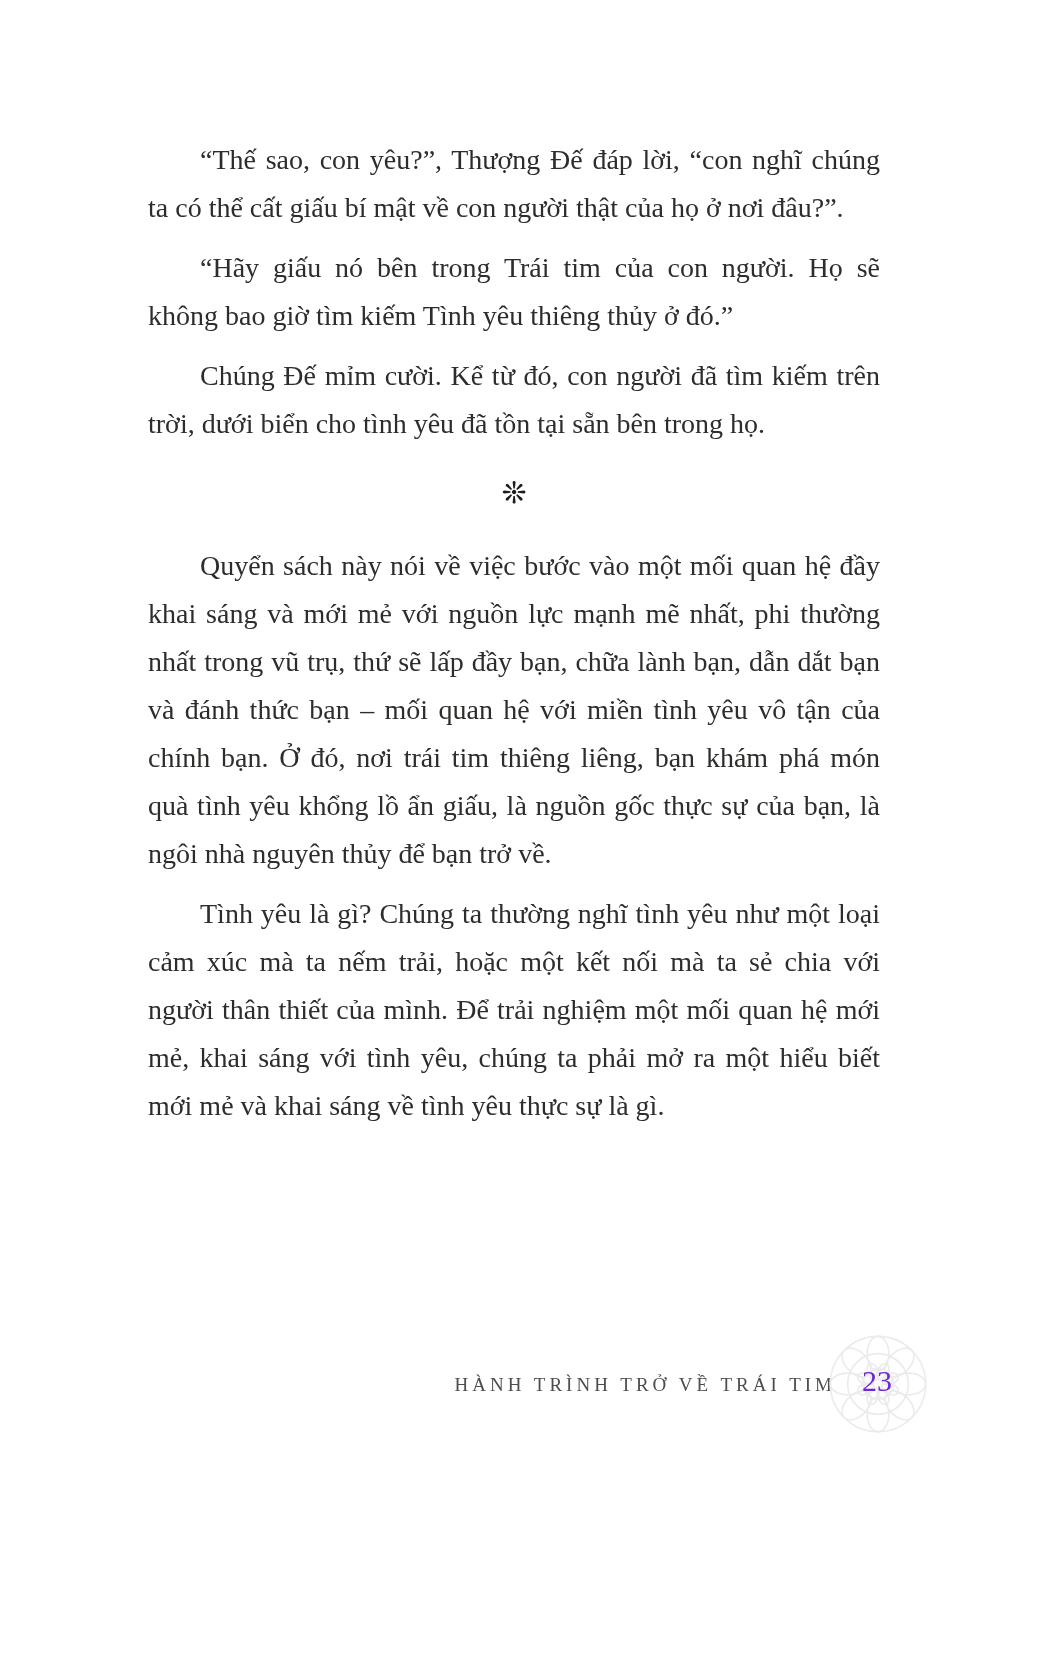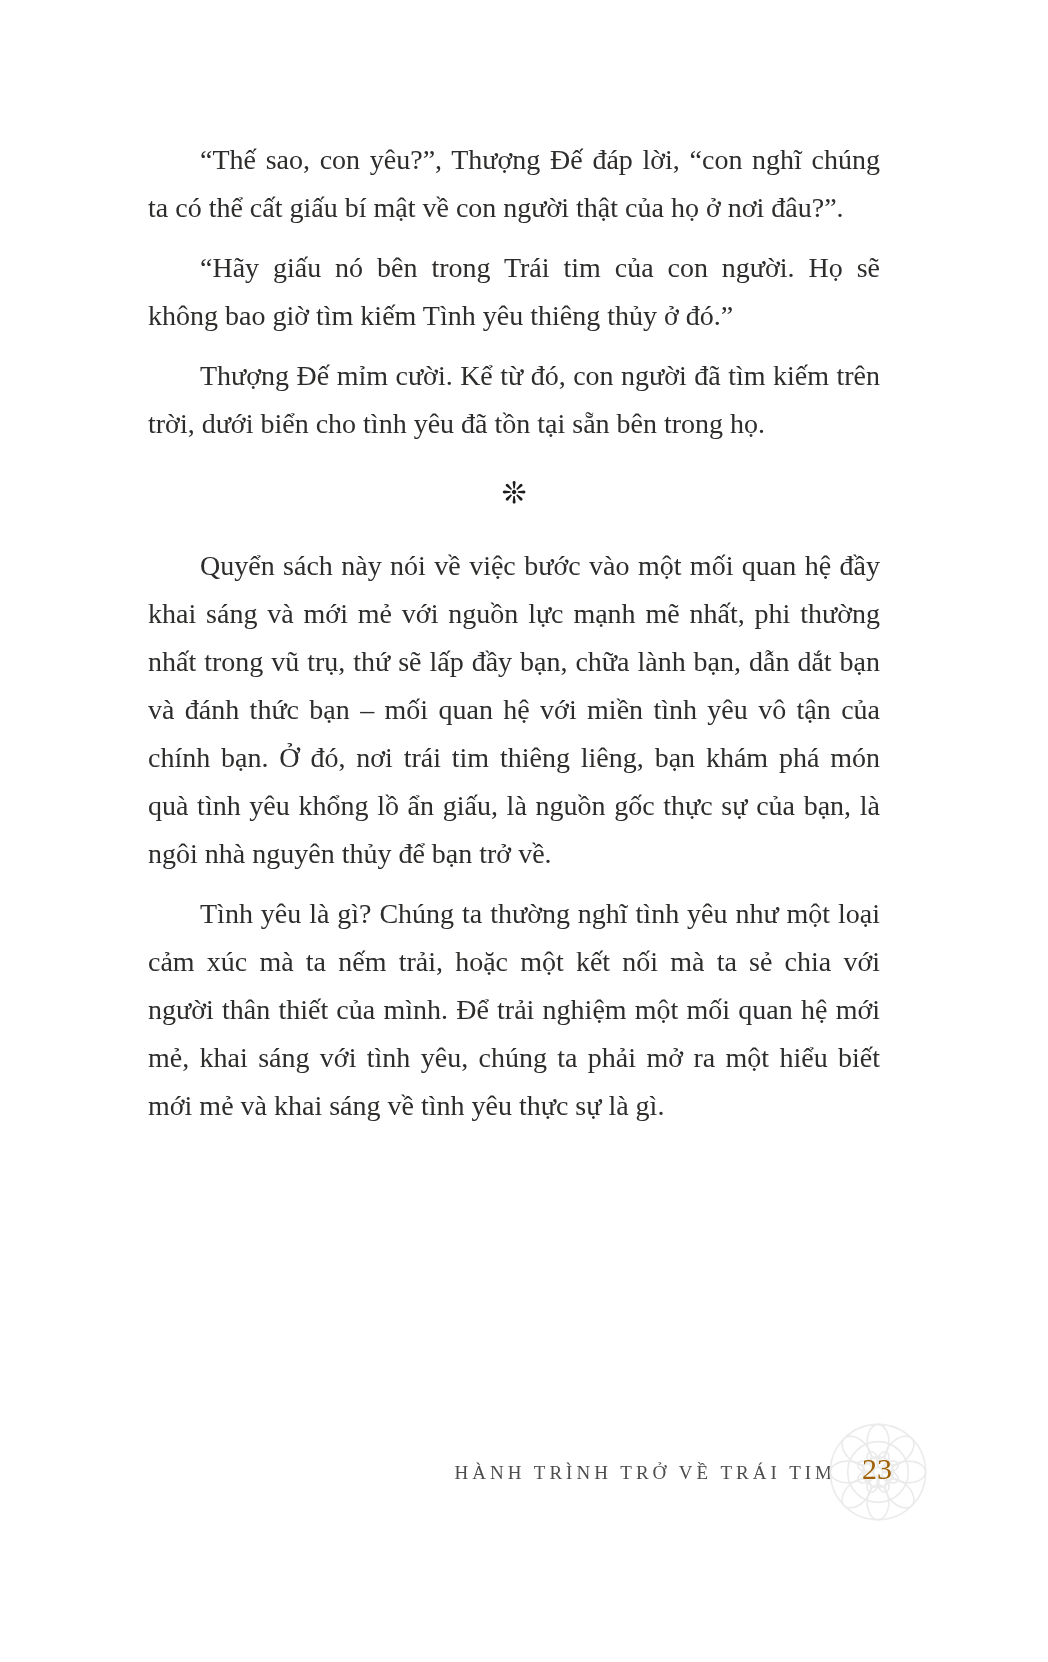--- a/index.html
+++ b/index.html
@@ -34,59 +34,59 @@
     text-indent: 0;
     font-family: "DejaVu Sans", sans-serif;
     font-size: 30px;
     color: #1c1c1c;
     margin: 30px 0 34px 0;
     line-height: 30px;
   }
   .footer {
     position: absolute;
     left: 0;
-    top: 1452px;
+    top: 1364px;
     width: 1048px;
     height: 60px;
     display: flex;
     align-items: baseline;
     justify-content: flex-end;
     padding-right: 156px;
     box-sizing: border-box;
     gap: 26px;
   }
   .running-title {
     font-size: 19px;
     letter-spacing: 4px;
     color: #4d4d4d;
   }
   .page-number {
     font-size: 30px;
-    color: #a16207;
+    color: #6d28d9;
     position: relative;
     z-index: 2;
   }
   .mandala {
     position: absolute;
     left: 813px;
     top: -45px;
     width: 130px;
     height: 130px;
     z-index: 1;
   }
 </style>
 </head>
 <body>
 
 <div class="page">
 
   <main class="text-block">
     <p class="para">“Thế sao, con yêu?”, Thượng Đế đáp lời, “con nghĩ chúng ta có thể cất giấu bí mật về con người thật của họ ở nơi đâu?”.</p>
     <p class="para">“Hãy giấu nó bên trong Trái tim của con người. Họ sẽ không bao giờ tìm kiếm Tình yêu thiêng thủy ở đó.”</p>
-    <p class="para">Thượng Đế mỉm cười. Kể từ đó, con người đã tìm kiếm trên trời, dưới biển cho tình yêu đã tồn tại sẵn bên trong họ.</p>
+    <p class="para">Chúng Đế mỉm cười. Kể từ đó, con người đã tìm kiếm trên trời, dưới biển cho tình yêu đã tồn tại sẵn bên trong họ.</p>
     <div class="ornament">❊</div>
     <p class="para">Quyển sách này nói về việc bước vào một mối quan hệ đầy khai sáng và mới mẻ với nguồn lực mạnh mẽ nhất, phi thường nhất trong vũ trụ, thứ sẽ lấp đầy bạn, chữa lành bạn, dẫn dắt bạn và đánh thức bạn – mối quan hệ với miền tình yêu vô tận của chính bạn. Ở đó, nơi trái tim thiêng liêng, bạn khám phá món quà tình yêu khổng lồ ẩn giấu, là nguồn gốc thực sự của bạn, là ngôi nhà nguyên thủy để bạn trở về.</p>
     <p class="para">Tình yêu là gì? Chúng ta thường nghĩ tình yêu như một loại cảm xúc mà ta nếm trải, hoặc một kết nối mà ta sẻ chia với người thân thiết của mình. Để trải nghiệm một mối quan hệ mới mẻ, khai sáng với tình yêu, chúng ta phải mở ra một hiểu biết mới mẻ và khai sáng về tình yêu thực sự là gì.</p>
   </main>
 
   <footer class="footer">
     <svg class="mandala" viewBox="0 0 120 120" aria-hidden="true">
       <g fill="none" stroke="#ebebeb" stroke-width="1.5">
         <circle cx="60" cy="60" r="14"></circle>
         <circle cx="60" cy="60" r="28"></circle>

